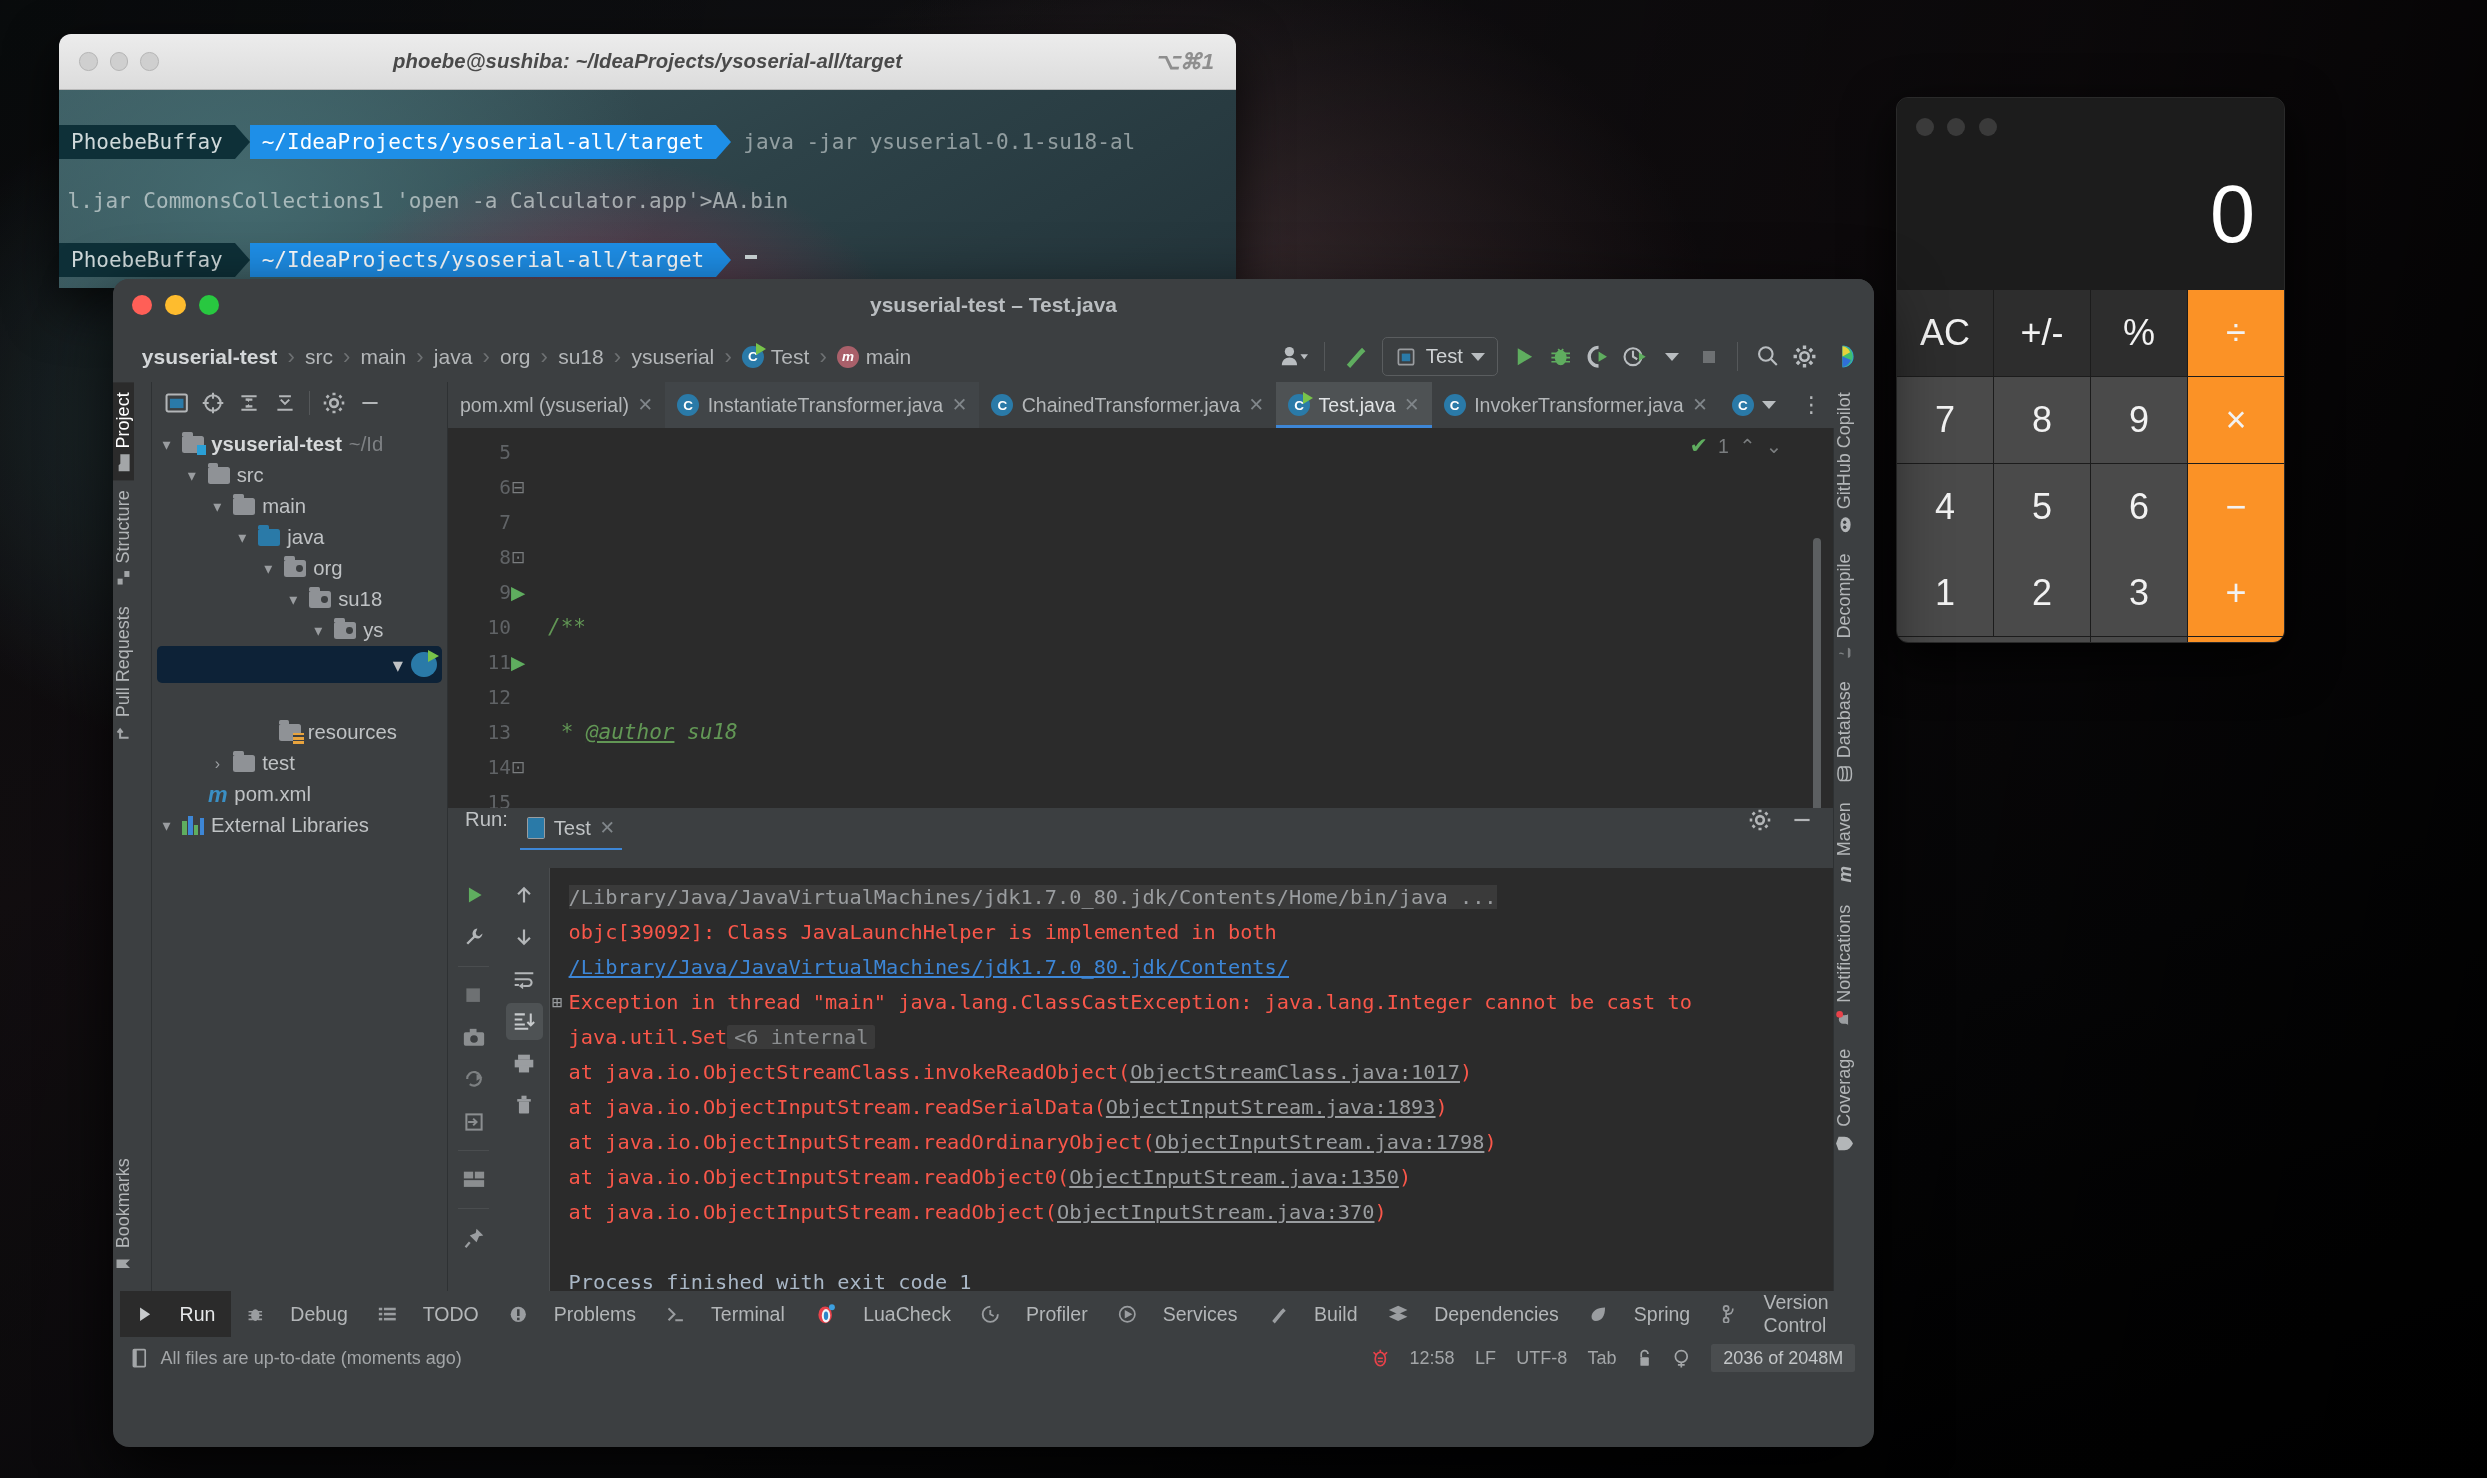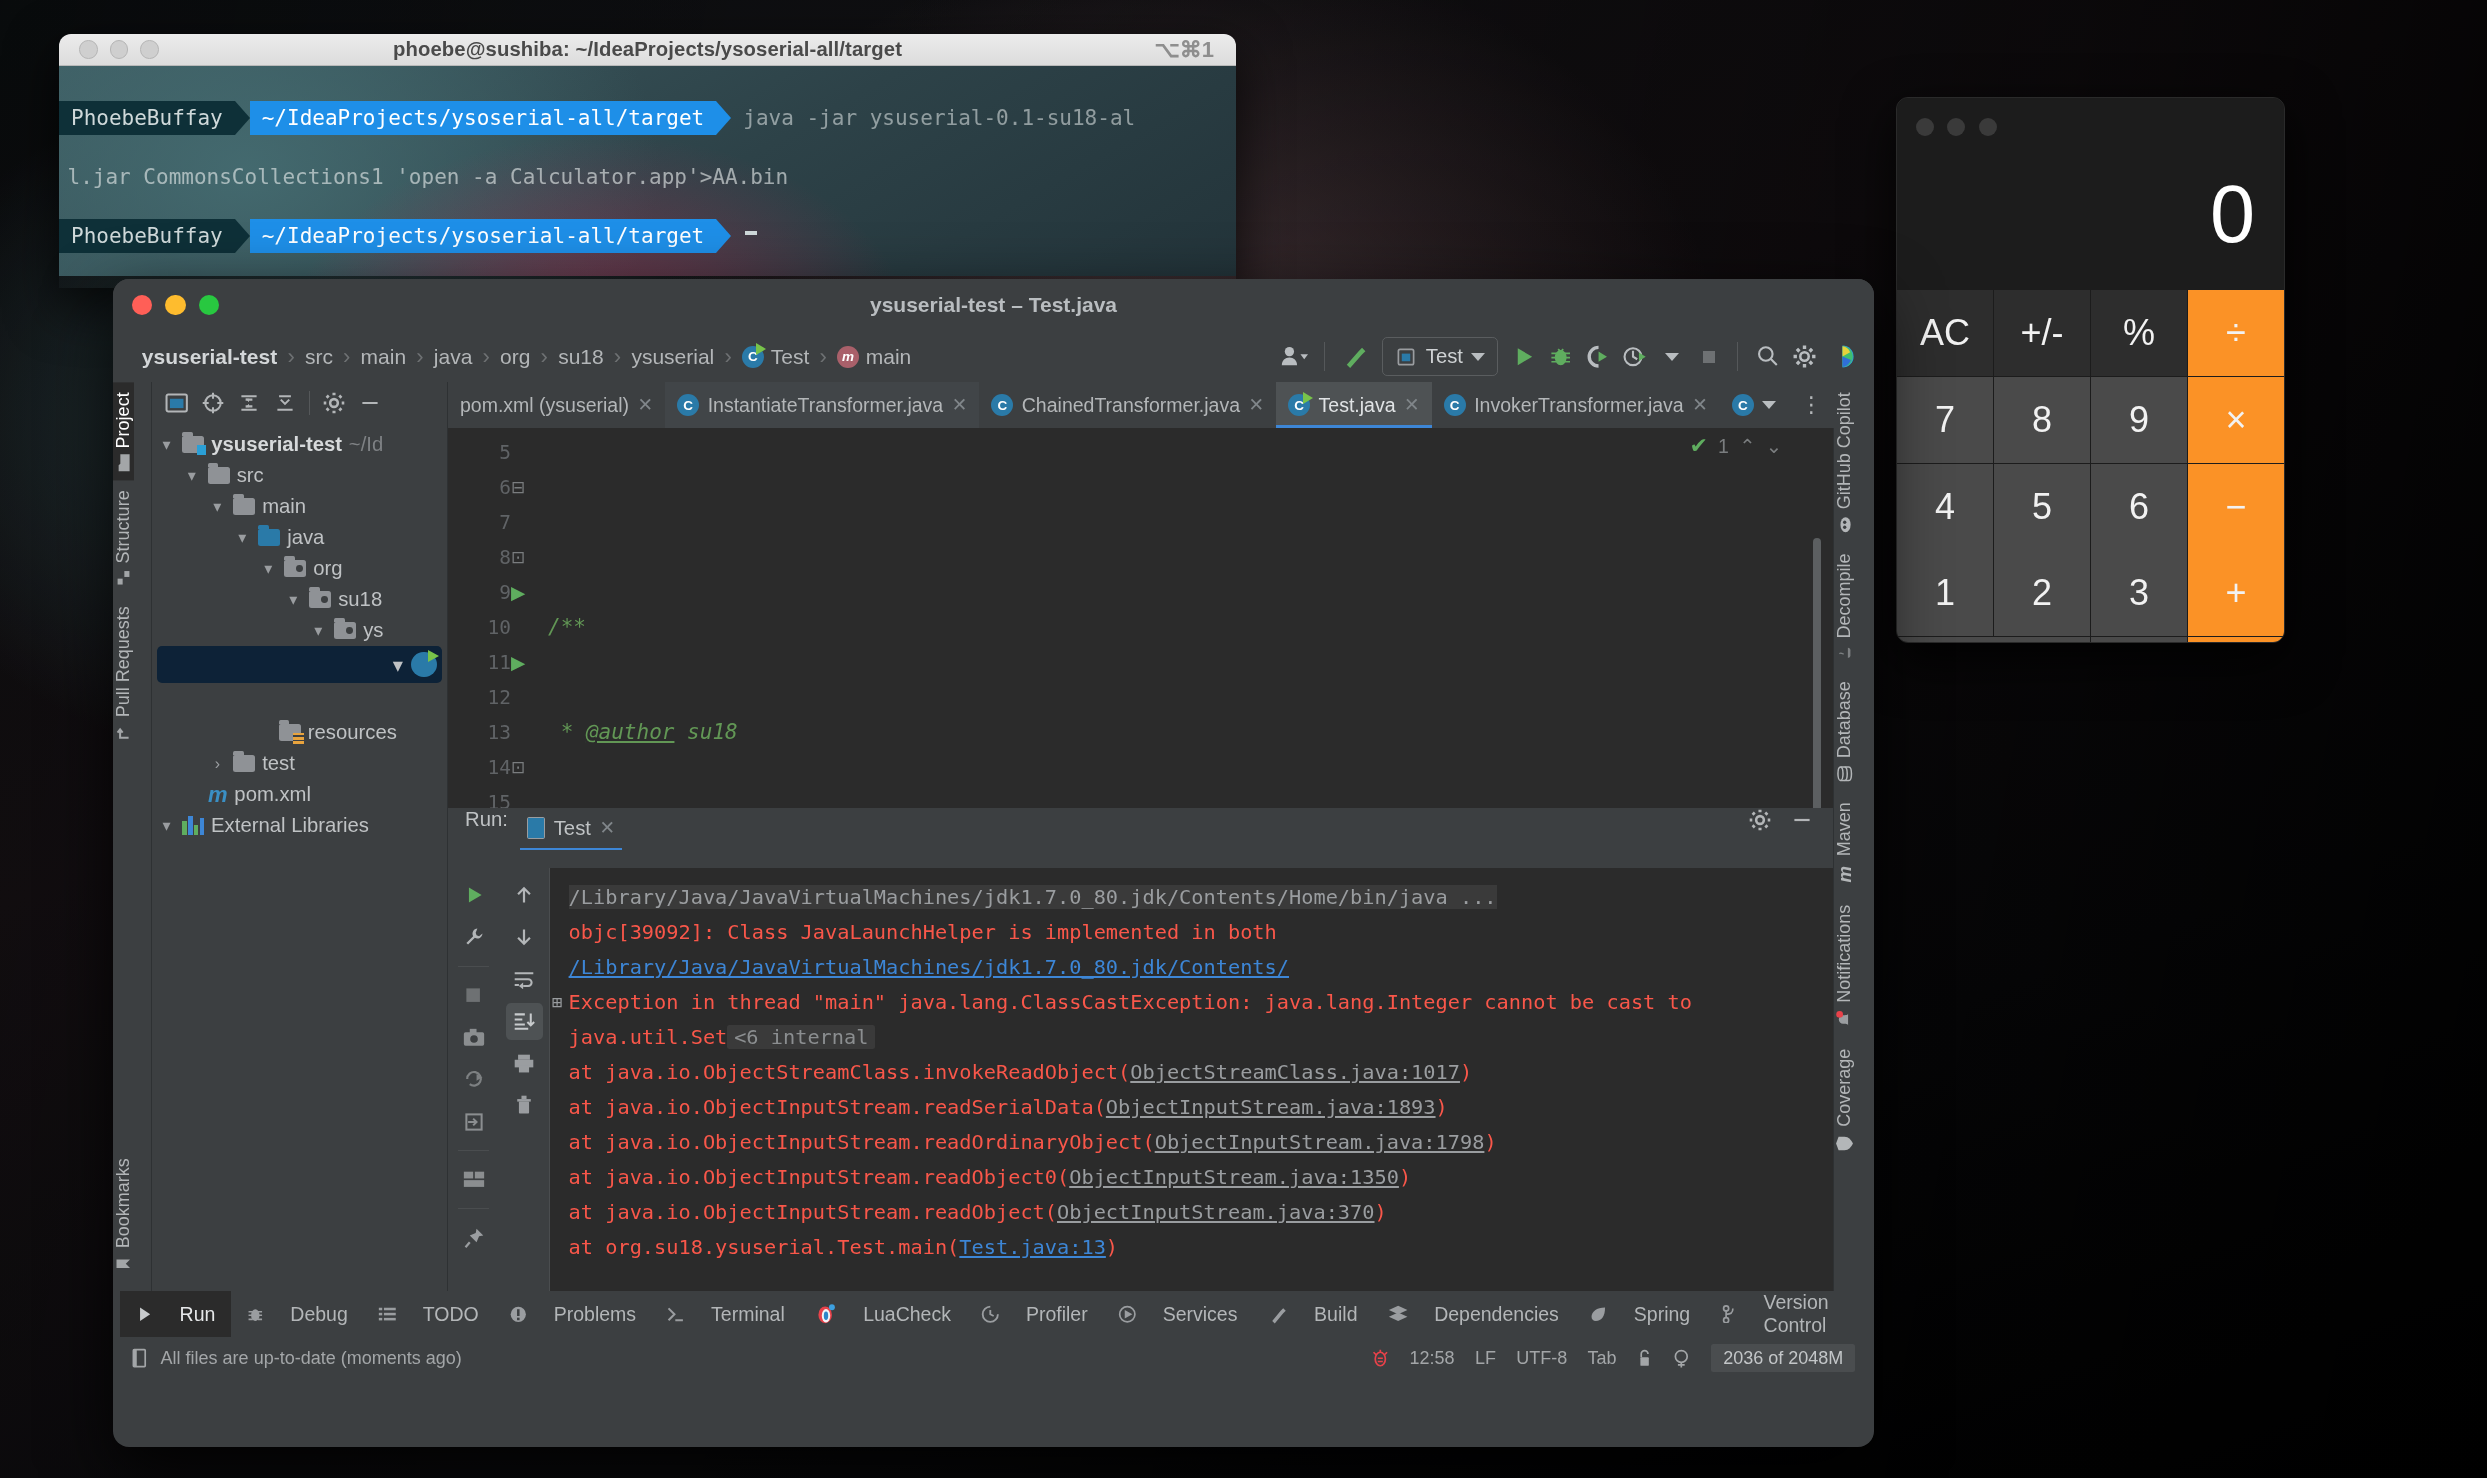--- a/index.html
+++ b/index.html
@@ -26,23 +26,23 @@
   }
 
   
   #terminal {
     position:absolute; left:59px; top:34px; width:1177px; height:254px;
     border-radius: 12px 12px 0 0;
     overflow:hidden;
     box-shadow: 0 18.6px 51px rgba(0,0,0,0.75);
   }
   #terminal .tbar {
-    height:32px; background: linear-gradient(#ececec,#dcdcdc);
+    height:56px; background: linear-gradient(#ececec,#dcdcdc);
     border-bottom:0.8px solid #b9b9b9;
-    display:flex; align-items:center; position:relative;
+    display:flex; align-items:center; position:relative;font-style:italic;
   }
   .tlights { display:flex; gap:12px; margin-left:20.3px; }
   .tlights i { width:18.6px; height:18.6px; border-radius:50%;
     background:#cfcfcf; border:0.8px solid #b5b5b5; display:block;}
   .ttitle {
     position:absolute; left:0; right:0; text-align:center;
     font-size:20.3px; font-weight:700; color:#4a4a4a; letter-spacing:0.1px;
   }
   .tshortcut { position:absolute; right:22px; font-size:22px; color:#8e8e8e; font-weight:600;}
   #terminal .tbody {
@@ -743,21 +743,20 @@
             </div>
             <div class="console">
               <div><span class="cpath">/Library/Java/JavaVirtualMachines/jdk1.7.0_80.jdk/Contents/Home/bin/java ...</span></div>
               <div><span class="err">objc[39092]: Class JavaLaunchHelper is implemented in both </span><span class="lnk">/Library/Java/JavaVirtualMachines/jdk1.7.0_80.jdk/Contents/</span></div>
               <div><span class="plusbox">⊞</span><span class="err">Exception in thread "main" java.lang.ClassCastException: java.lang.Integer cannot be cast to java.util.Set</span><span class="inlinehint">&lt;6 internal</span></div>
               <div><span class="err">    at java.io.ObjectStreamClass.invokeReadObject(</span><span class="lnk2">ObjectStreamClass.java:1017</span><span class="err">)</span></div>
               <div><span class="err">    at java.io.ObjectInputStream.readSerialData(</span><span class="lnk2">ObjectInputStream.java:1893</span><span class="err">)</span></div>
               <div><span class="err">    at java.io.ObjectInputStream.readOrdinaryObject(</span><span class="lnk2">ObjectInputStream.java:1798</span><span class="err">)</span></div>
               <div><span class="err">    at java.io.ObjectInputStream.readObject0(</span><span class="lnk2">ObjectInputStream.java:1350</span><span class="err">)</span></div>
               <div><span class="err">    at java.io.ObjectInputStream.readObject(</span><span class="lnk2">ObjectInputStream.java:370</span><span class="err">)</span></div>
-              <div><span class="err">    at org.su18.ysuserial.Test.main(</span><span class="lnk">Test.java:13</span><span class="err">)</span></div>
               <div>&nbsp;</div>
               <div><span>Process finished with exit code 1</span></div>
             </div>
           </div>
         </div>
       </div>
 
       <div class="rightstrip">
         <div class="vlabel">
           <span>

